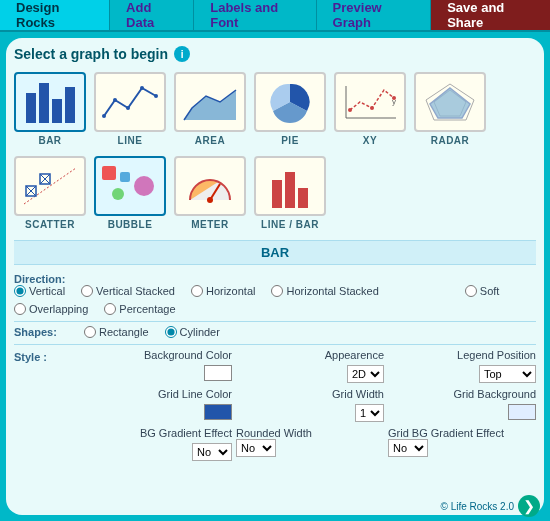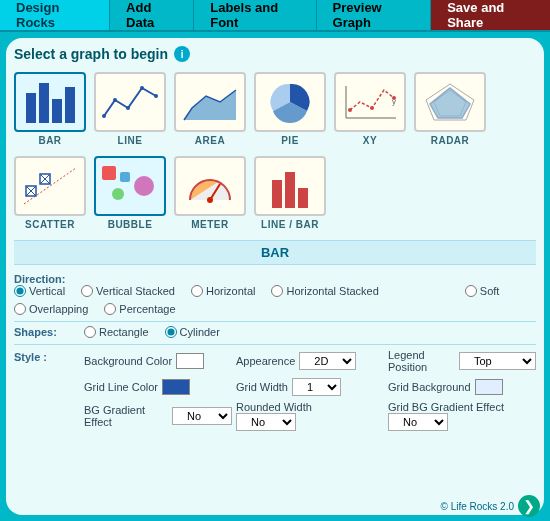--- a/index.html
+++ b/index.html
@@ -22,21 +22,21 @@
     .tab {
       display: flex;
       align-items: center;
       justify-content: center;
       padding: 0 16px;
       height: 100%;
       font-size: 13px;
       font-weight: bold;
       cursor: pointer;
       border-right: 1px solid #008fa0;
-      color: #000000;
+      color: #4c1d95;
       background: #00b8c8;
     }
     .tab.active {
       background: #00d0e8;
       color: #003344;
     }
     .tab:last-child {
       background: #444;
       color: #fff;
       border-right: none;
@@ -165,37 +165,38 @@
       cursor: pointer;
     }
     .radio-item input[type=radio] {
       cursor: pointer;
       accent-color: #0088aa;
       width: 12px;
       height: 12px;
     }
     .style-cell {
       display: flex;
-      align-items: center;
+      align-items: flex-end;
       gap: 4px;
       font-size: 11px;
+      flex-direction: column;
     }
     .color-box {
       width: 28px;
       height: 16px;
       border: 1px solid #888;
       display: inline-block;
       cursor: pointer;
     }
     .color-box.white { background: #fff; }
     .color-box.blue { background: #2255aa; }
     .color-box.light { background: #e0eeff; }
     select.small-select {
       font-size: 11px;
-      padding: 1px 10px;
+      padding: 1px 0;
       border: 1px solid #aaa;
       background: #fff;
       cursor: pointer;
       height: 18px;
     }
 
     
     .footer {
       position: absolute;
       bottom: 4px;

